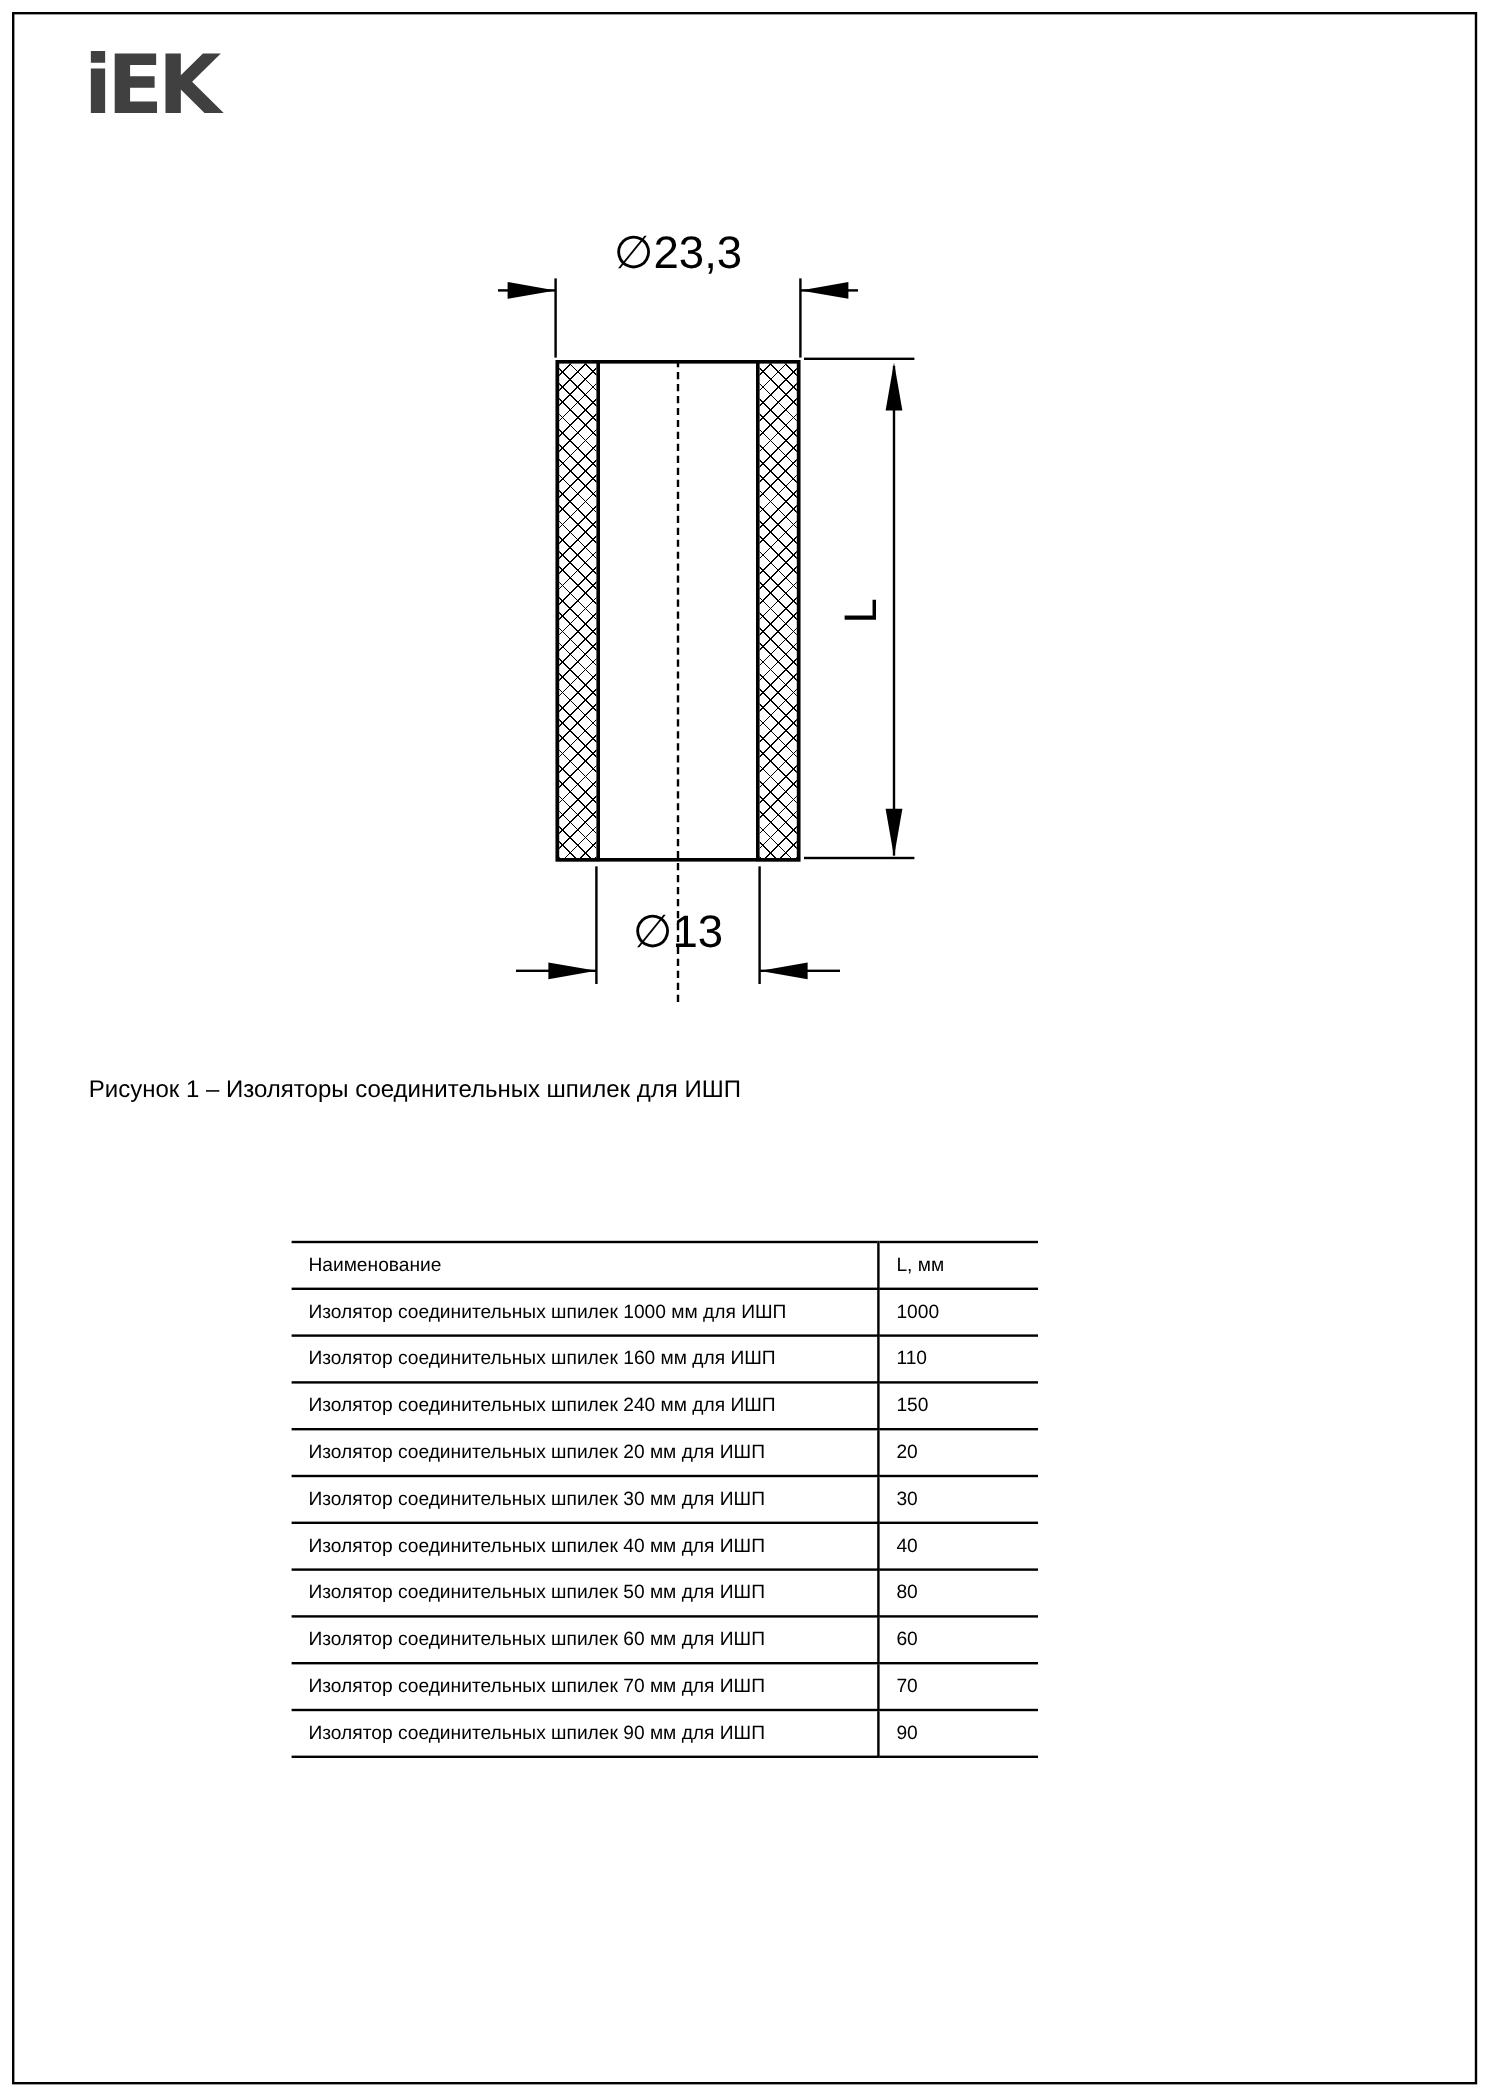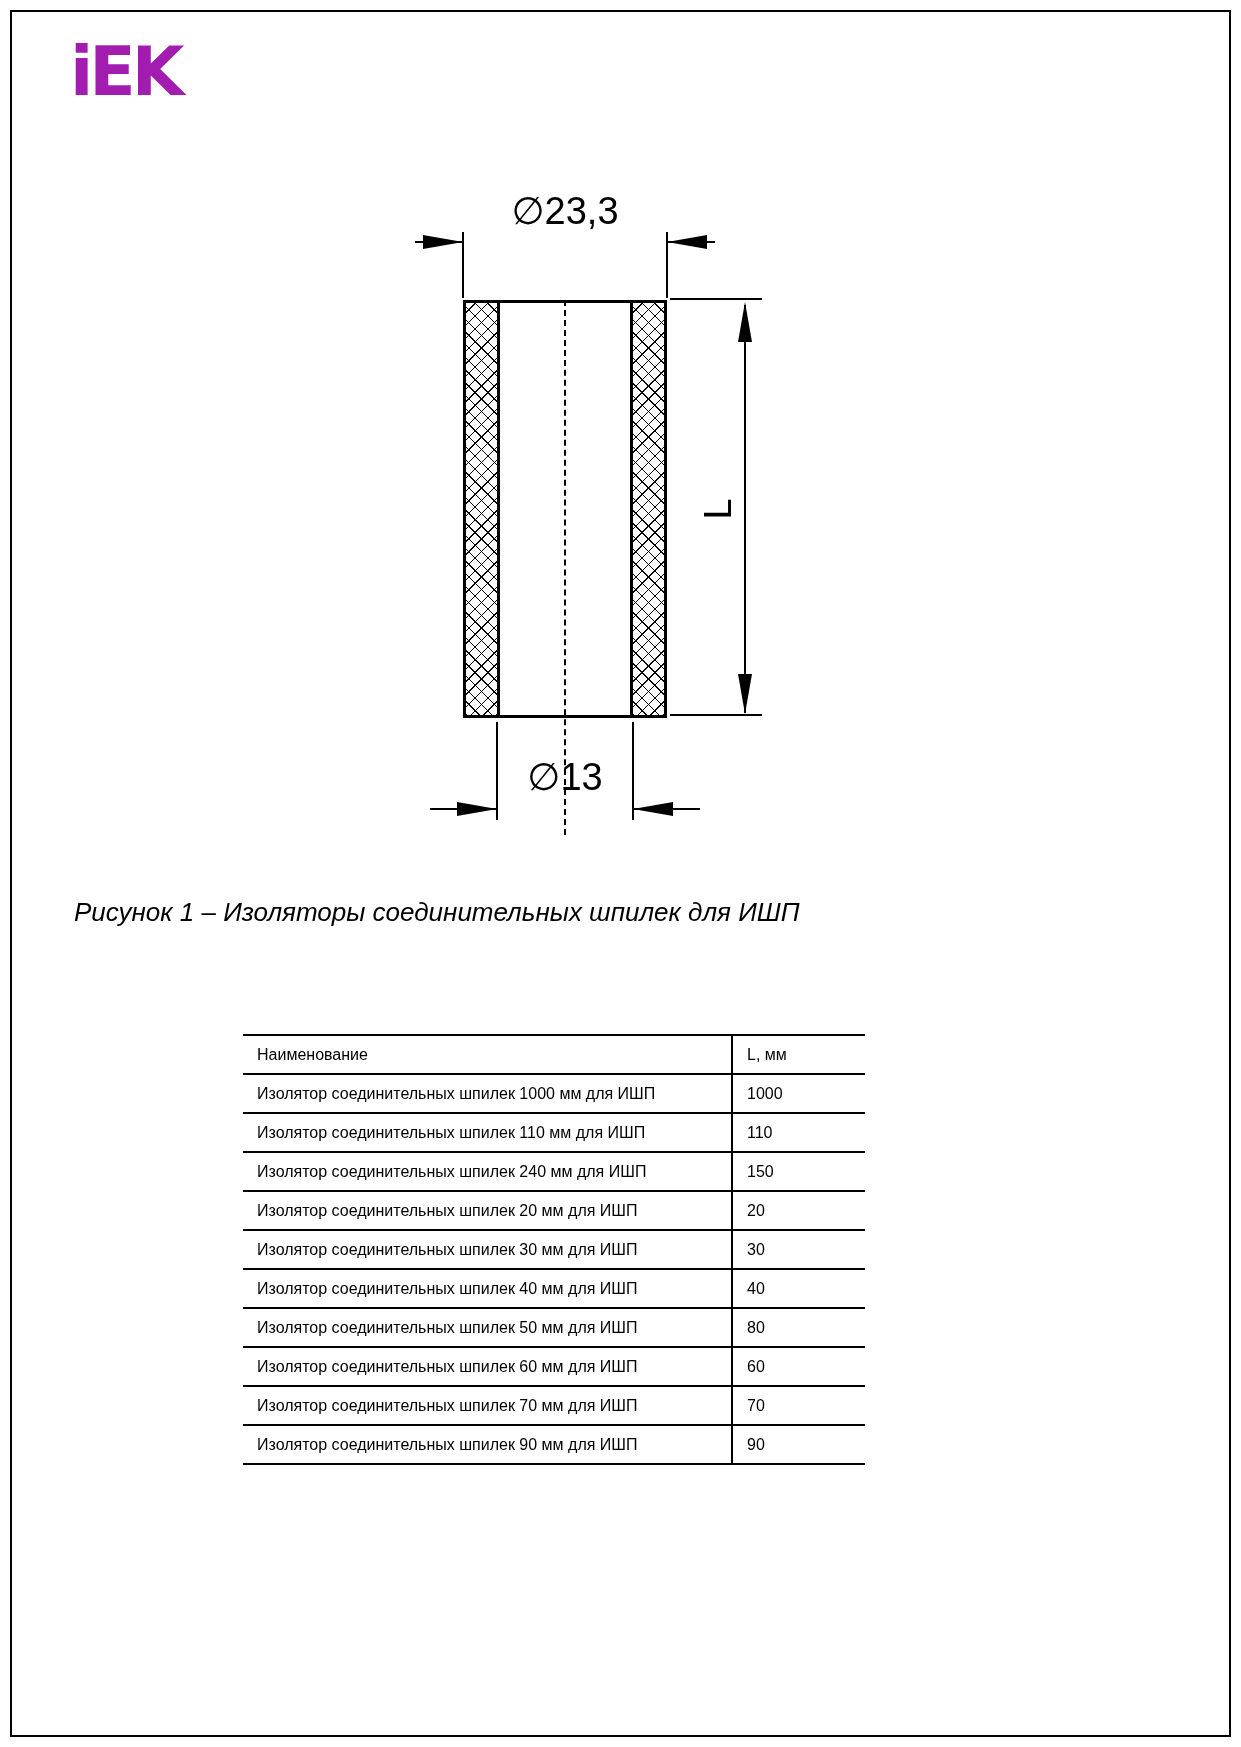--- a/index.html
+++ b/index.html
@@ -19,21 +19,21 @@
     pointer-events: none;
   }
   .logo {
     position: absolute;
     left: 70px; top: 38px;
     font-family: "DejaVu Sans", sans-serif;
     font-weight: 800;
     font-size: 68px;
     letter-spacing: -4px;
     line-height: 1;
-    color: #a21caf;
+    color: #404040;
   }
 
   
   .hline { position: absolute; background: #000000; height: 2px; }
   .vline { position: absolute; background: #000000; width: 2px; }
   .dash-v {
     position: absolute;
     width: 0;
     border-left: 2px dashed #000000;
   }
@@ -75,23 +75,22 @@
   }
   .dim-label.rot {
     transform: rotate(-90deg);
     transform-origin: center center;
   }
 
   
   .figure-caption {
     position: absolute;
     left: 74px; top: 897px;
-    font-size: 26px;
-    color: #000000;
-    font-style: italic;
+    font-size: 20px;
+    color: #000000;
   }
 
   
   .spec-table {
     position: absolute;
     left: 243px; top: 1034px;
     width: 622px;
     border-collapse: collapse;
     border-top: 2px solid #000000;
     font-size: 16px;
@@ -156,21 +155,21 @@
     <tbody>
       <tr>
         <td class="name-col">Наименование</td>
         <td>L, мм</td>
       </tr>
       <tr>
         <td class="name-col">Изолятор соединительных шпилек 1000 мм для ИШП</td>
         <td>1000</td>
       </tr>
       <tr>
-        <td class="name-col">Изолятор соединительных шпилек 110 мм для ИШП</td>
+        <td class="name-col">Изолятор соединительных шпилек 160 мм для ИШП</td>
         <td>110</td>
       </tr>
       <tr>
         <td class="name-col">Изолятор соединительных шпилек 240 мм для ИШП</td>
         <td>150</td>
       </tr>
       <tr>
         <td class="name-col">Изолятор соединительных шпилек 20 мм для ИШП</td>
         <td>20</td>
       </tr>

